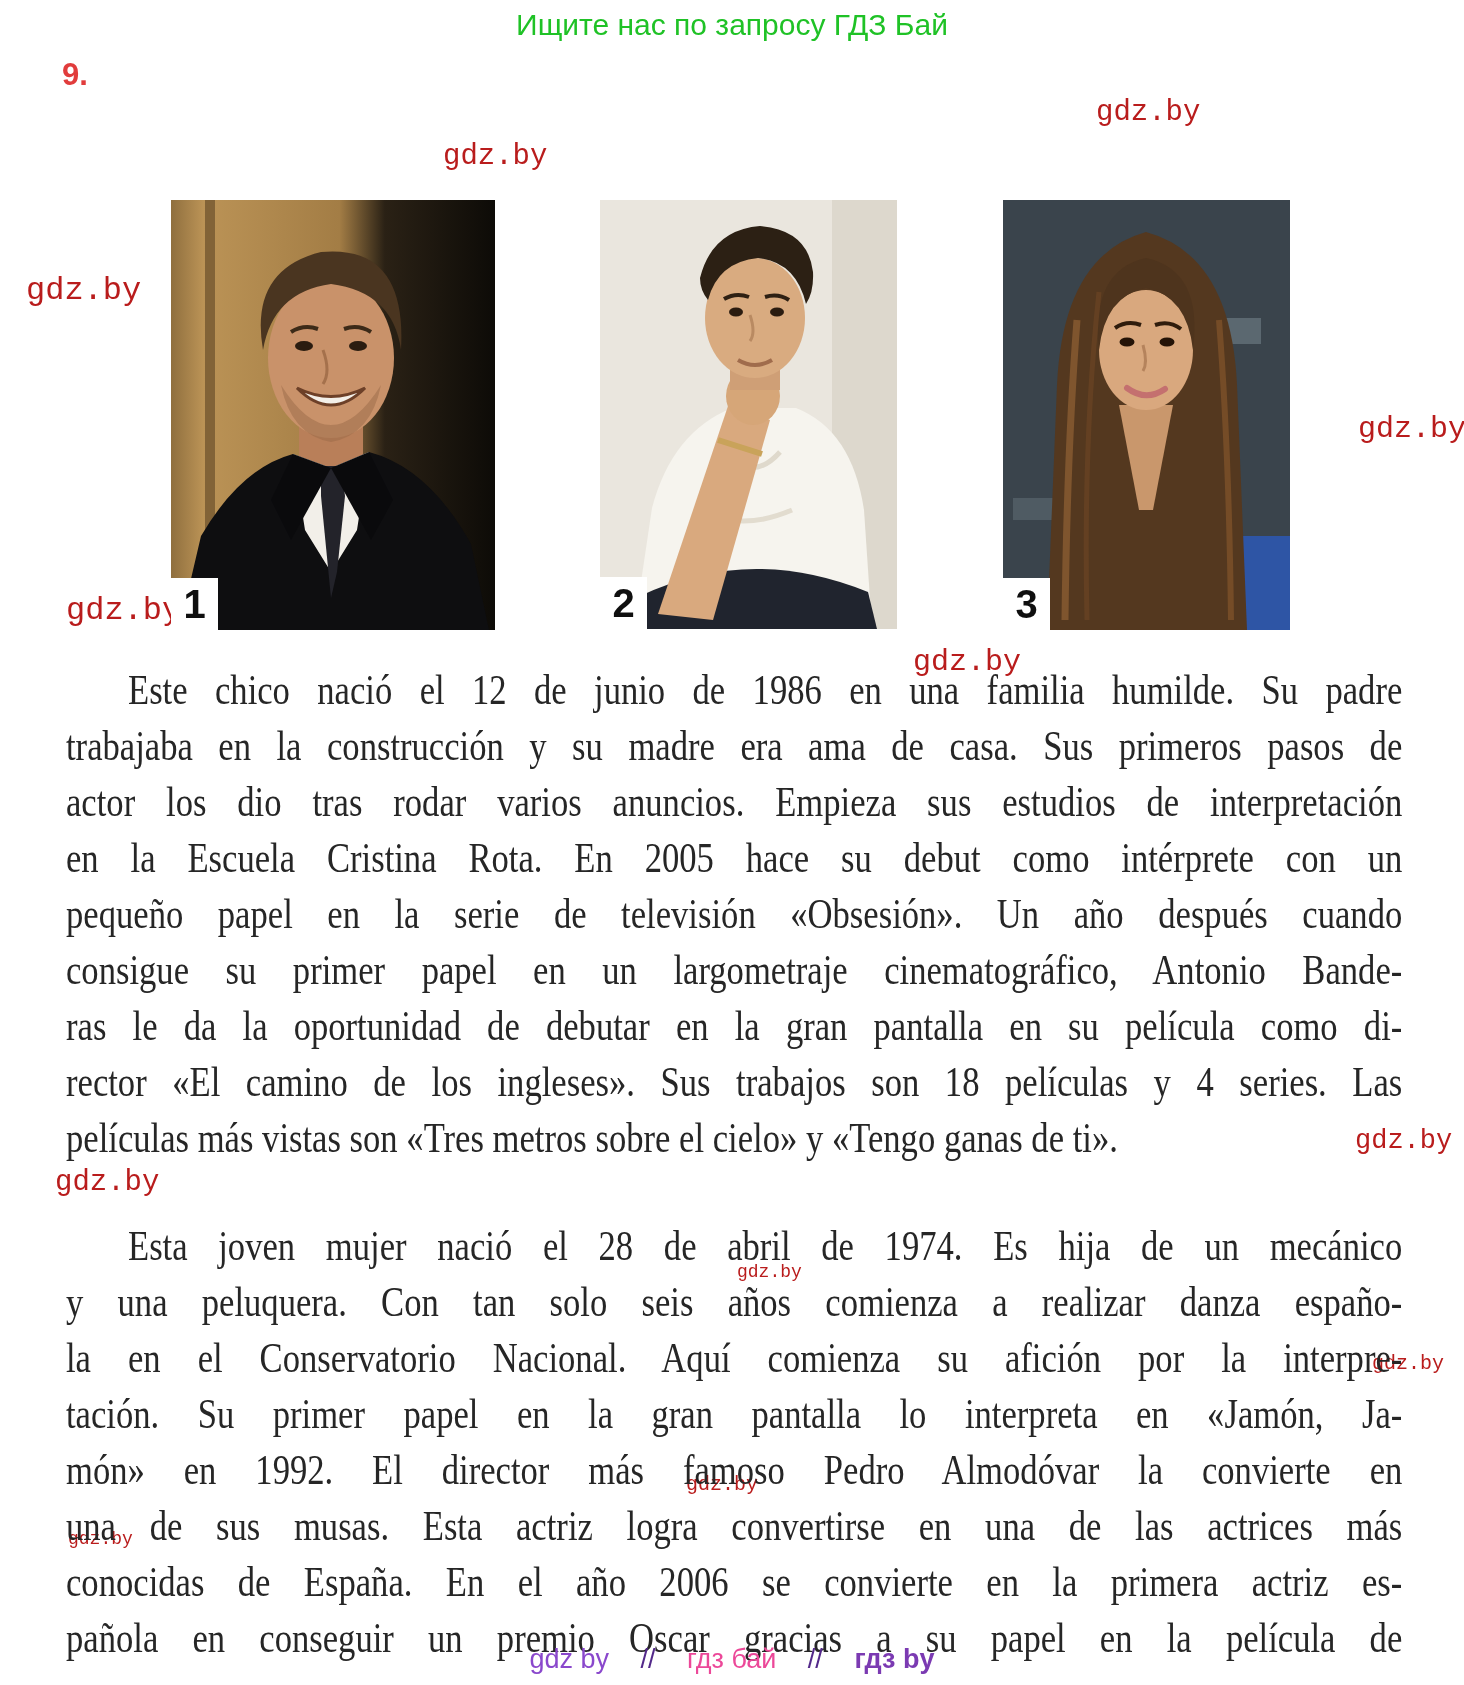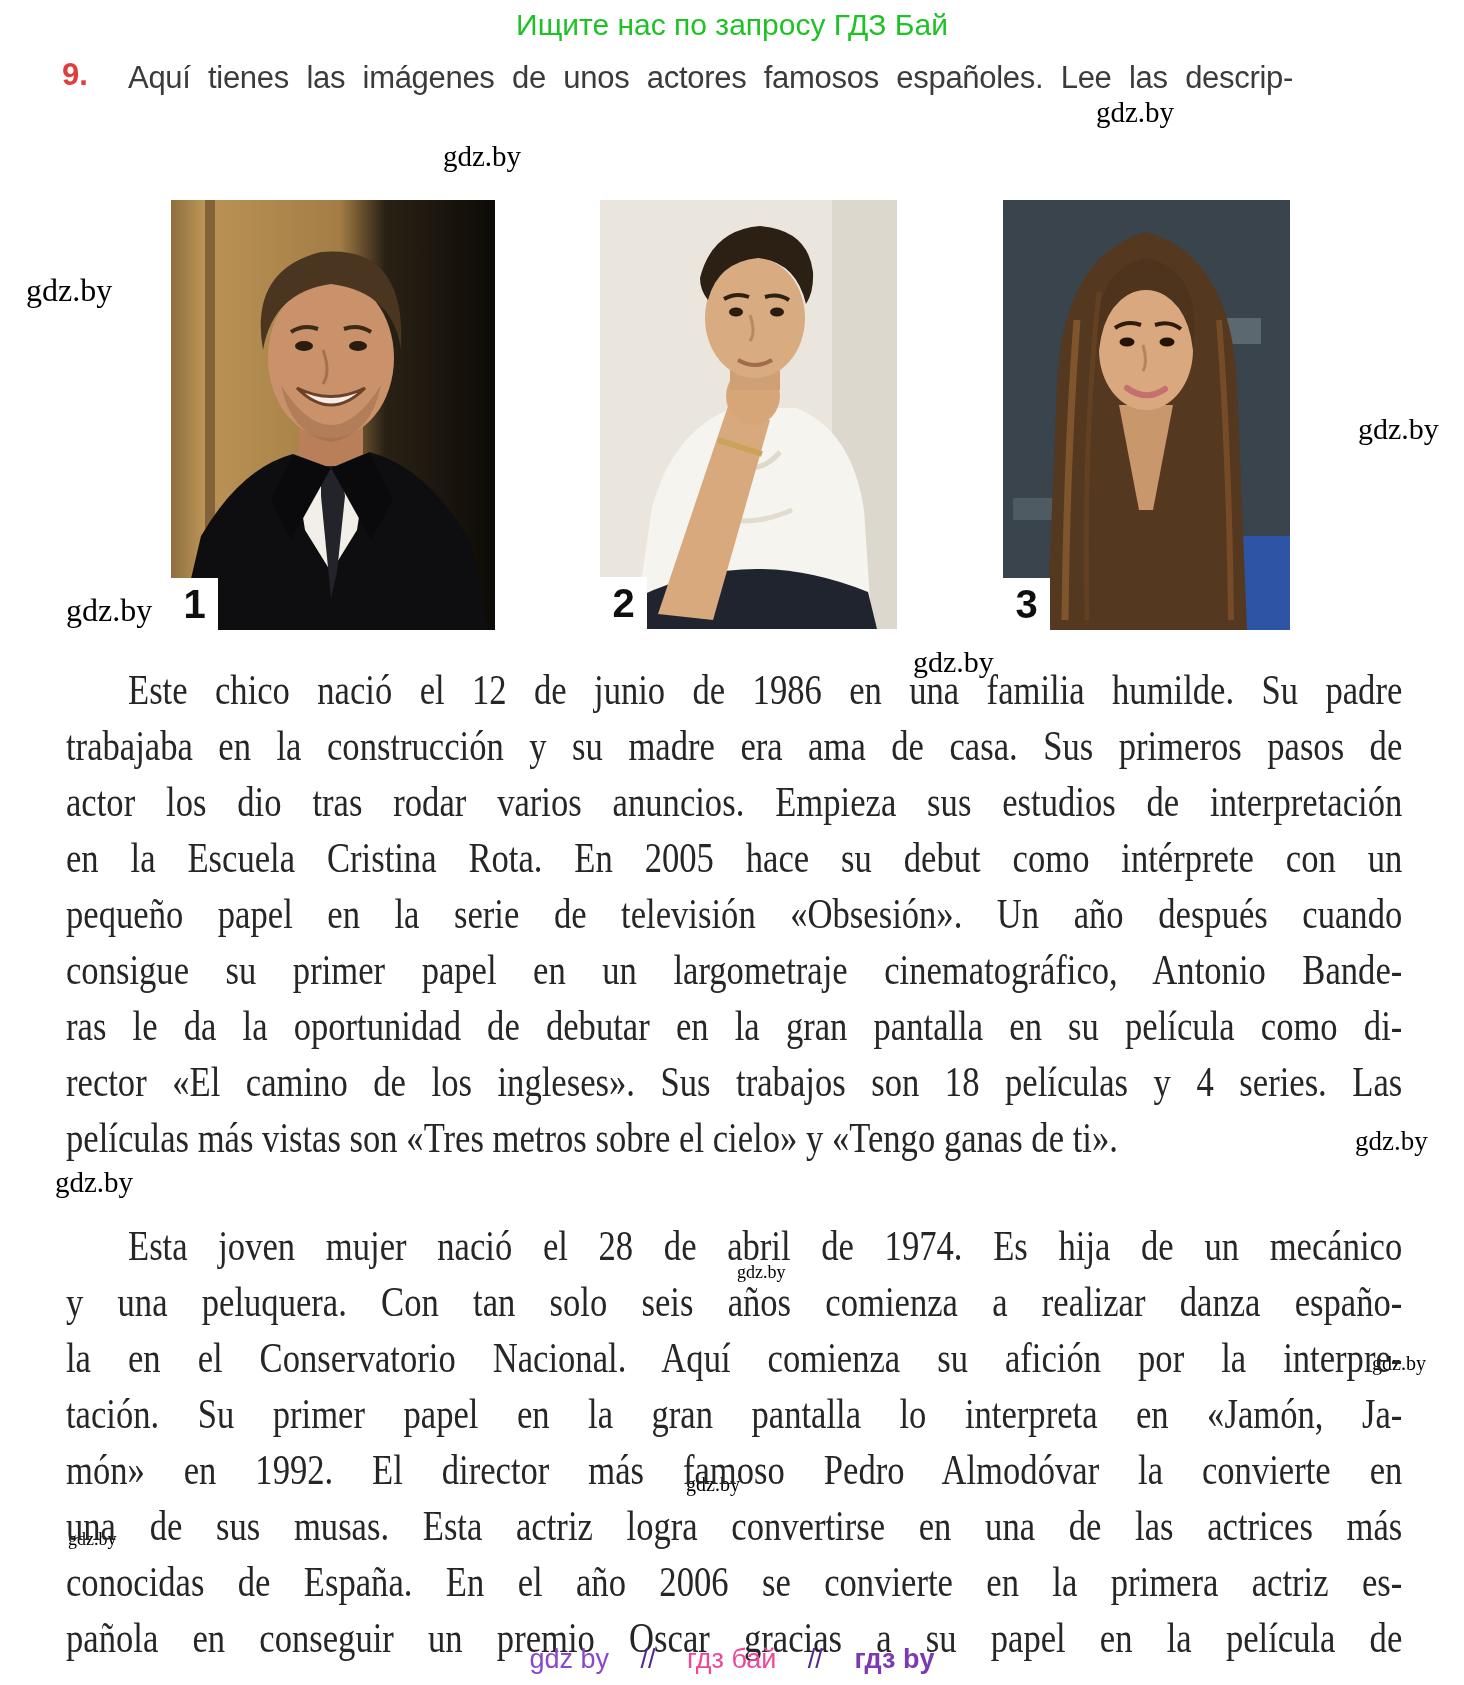--- a/index.html
+++ b/index.html
@@ -15,21 +15,21 @@
   .ex-num {
     position:absolute; left:62px; top:57px;
     font-size:31px; font-weight:bold; color:#e13c3c;
   }
   .instr {
     position:absolute; left:128px; top:57px; width:1165px;
     font-size:31px; line-height:42px; color:#3b3b3b; letter-spacing:-0.3px;
   }
   .instr .just { text-align:justify; text-align-last:justify; }
   .wm {
-    position:absolute; color:#000000; font-family:Liberation Serif, serif;
+    position:absolute; color:#b91c1c; font-family:Liberation Mono, monospace;
     white-space:nowrap;
   }
   .photo { position:absolute; margin:0; padding:0; }
   .photo svg { display:block; width:100%; height:100%; }
   .plate {
     position:absolute; left:0; bottom:0; width:47px; height:52px;
     background:#ffffff; color:#0f0f0f; text-align:center;
     font:bold 40px/52px "Liberation Sans", sans-serif;
   }
   .para {
@@ -53,21 +53,20 @@
 </style>
 </head>
 <body>
 
 <div class="page">
 
   <div class="promo">Ищите нас по запросу ГДЗ Бай</div>
 
   <div class="ex-num">9.</div>
   <div class="instr">
-    <div class="just">Aquí tienes las imágenes de unos actores famosos españoles. Lee las descrip-</div>
   </div>
 
   <div class="wm" style="left:1096px; top:96px;  font-size:29px;">gdz.by</div>
   <div class="wm" style="left:443px;  top:140px; font-size:29px;">gdz.by</div>
   <div class="wm" style="left:26px;   top:272px; font-size:32px;">gdz.by</div>
   <div class="wm" style="left:1358px; top:412px; font-size:30px;">gdz.by</div>
   <div class="wm" style="left:66px;   top:592px; font-size:32px;">gdz.by</div>
   <div class="wm" style="left:913px;  top:645px; font-size:30px;">gdz.by</div>
   <div class="wm" style="left:1355px; top:1126px; font-size:27px;">gdz.by</div>
   <div class="wm" style="left:55px;   top:1166px; font-size:29px;">gdz.by</div>

